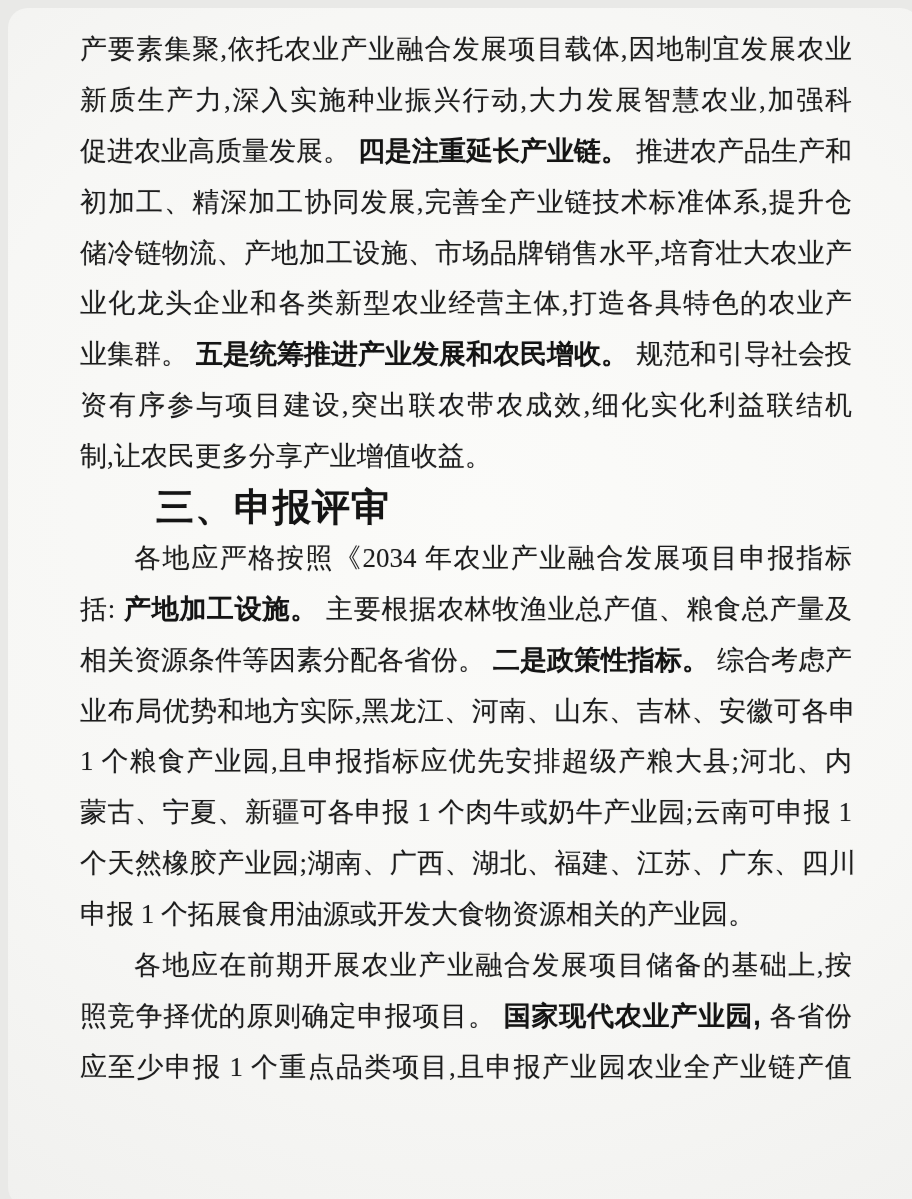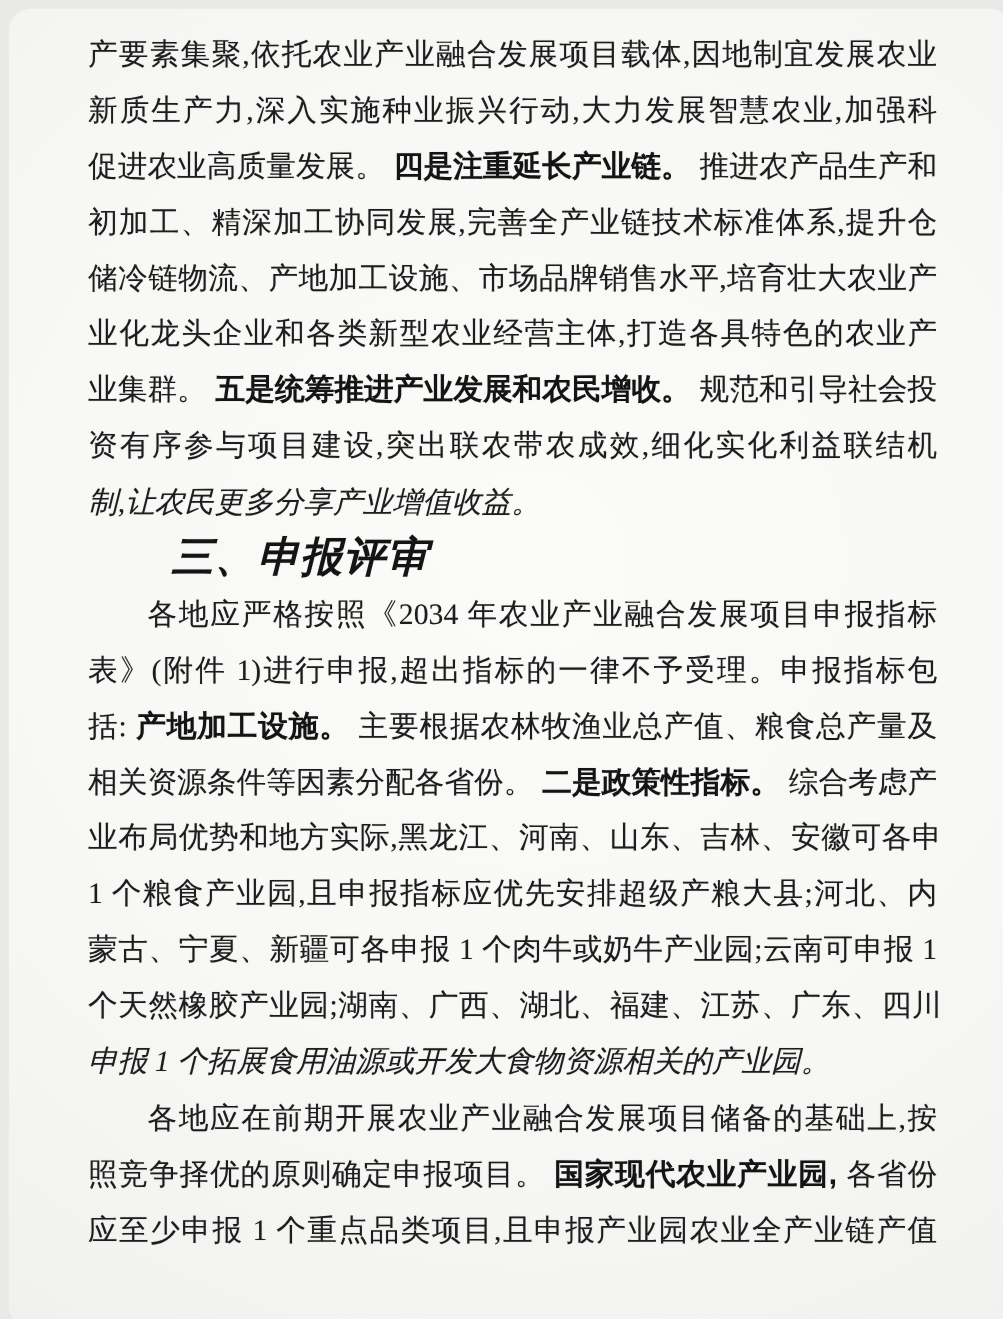--- a/index.html
+++ b/index.html
@@ -29,21 +29,20 @@
     font-size: 27px;
     color: #1d1d1d;
     text-align: justify;
     text-align-last: justify;
     text-shadow: 0 0 1px rgba(60,60,60,0.35);
     white-space: normal;
     overflow: hidden;
   }
   .line.no-fill {
     text-align-last: left;
-    font-style: italic;
   }
   .line.indent {
     text-indent: 2em;
   }
   .line.heading {
     font-size: 38px;
     font-weight: 700;
     font-family: "Liberation Sans", sans-serif;
     letter-spacing: 1px;
     color: #161616;
@@ -64,21 +63,20 @@
       <div class="line"><span class="seg">新质生产力,深入实施种业振兴行动,大力发展智慧农业,加强科</span></div>
       <div class="line"><span class="seg">促进农业高质量发展。</span><span class="seg bold">四是注重延长产业链。</span><span class="seg">推进农产品生产和</span></div>
       <div class="line"><span class="seg">初加工、精深加工协同发展,完善全产业链技术标准体系,提升仓</span></div>
       <div class="line"><span class="seg">储冷链物流、产地加工设施、市场品牌销售水平,培育壮大农业产</span></div>
       <div class="line"><span class="seg">业化龙头企业和各类新型农业经营主体,打造各具特色的农业产</span></div>
       <div class="line"><span class="seg">业集群。</span><span class="seg bold">五是统筹推进产业发展和农民增收。</span><span class="seg">规范和引导社会投</span></div>
       <div class="line"><span class="seg">资有序参与项目建设,突出联农带农成效,细化实化利益联结机</span></div>
       <div class="line no-fill"><span class="seg">制,让农民更多分享产业增值收益。</span></div>
       <div class="line heading indent no-fill"><span class="seg bold">三、申报评审</span></div>
       <div class="line indent"><span class="seg">各地应严格按照《2034 年农业产业融合发展项目申报指标</span></div>
-      <div class="line"><span class="seg">表》(附件 1)进行申报,超出指标的一律不予受理。申报指标包</span></div>
       <div class="line"><span class="seg">括:</span><span class="seg bold">产地加工设施。</span><span class="seg">主要根据农林牧渔业总产值、粮食总产量及</span></div>
       <div class="line"><span class="seg">相关资源条件等因素分配各省份。</span><span class="seg bold">二是政策性指标。</span><span class="seg">综合考虑产</span></div>
       <div class="line"><span class="seg">业布局优势和地方实际,黑龙江、河南、山东、吉林、安徽可各申报</span></div>
       <div class="line"><span class="seg">1 个粮食产业园,且申报指标应优先安排超级产粮大县;河北、内</span></div>
       <div class="line"><span class="seg">蒙古、宁夏、新疆可各申报 1 个肉牛或奶牛产业园;云南可申报 1</span></div>
       <div class="line"><span class="seg">个天然橡胶产业园;湖南、广西、湖北、福建、江苏、广东、四川可各</span></div>
       <div class="line no-fill"><span class="seg">申报 1 个拓展食用油源或开发大食物资源相关的产业园。</span></div>
       <div class="line indent"><span class="seg">各地应在前期开展农业产业融合发展项目储备的基础上,按</span></div>
       <div class="line"><span class="seg">照竞争择优的原则确定申报项目。</span><span class="seg bold">国家现代农业产业园,</span><span class="seg">各省份</span></div>
       <div class="line"><span class="seg">应至少申报 1 个重点品类项目,且申报产业园农业全产业链产值</span></div>

